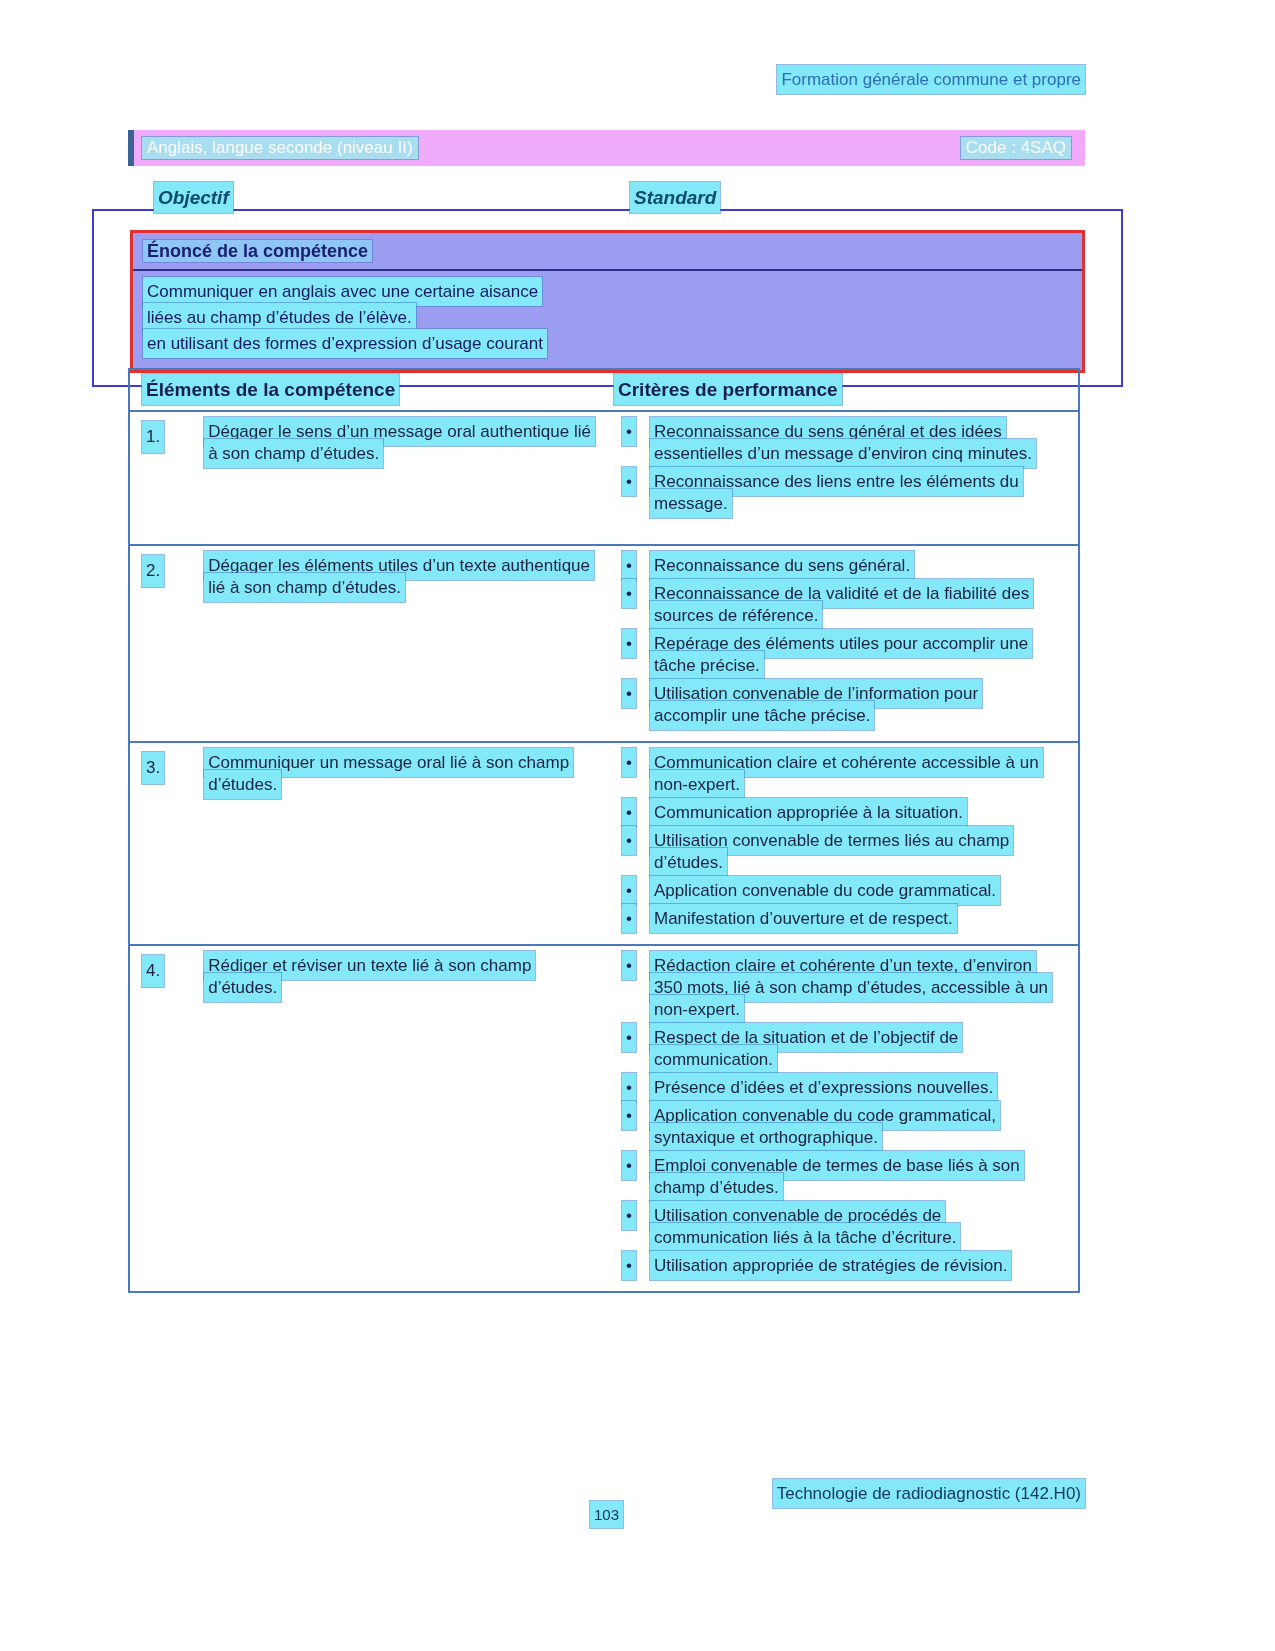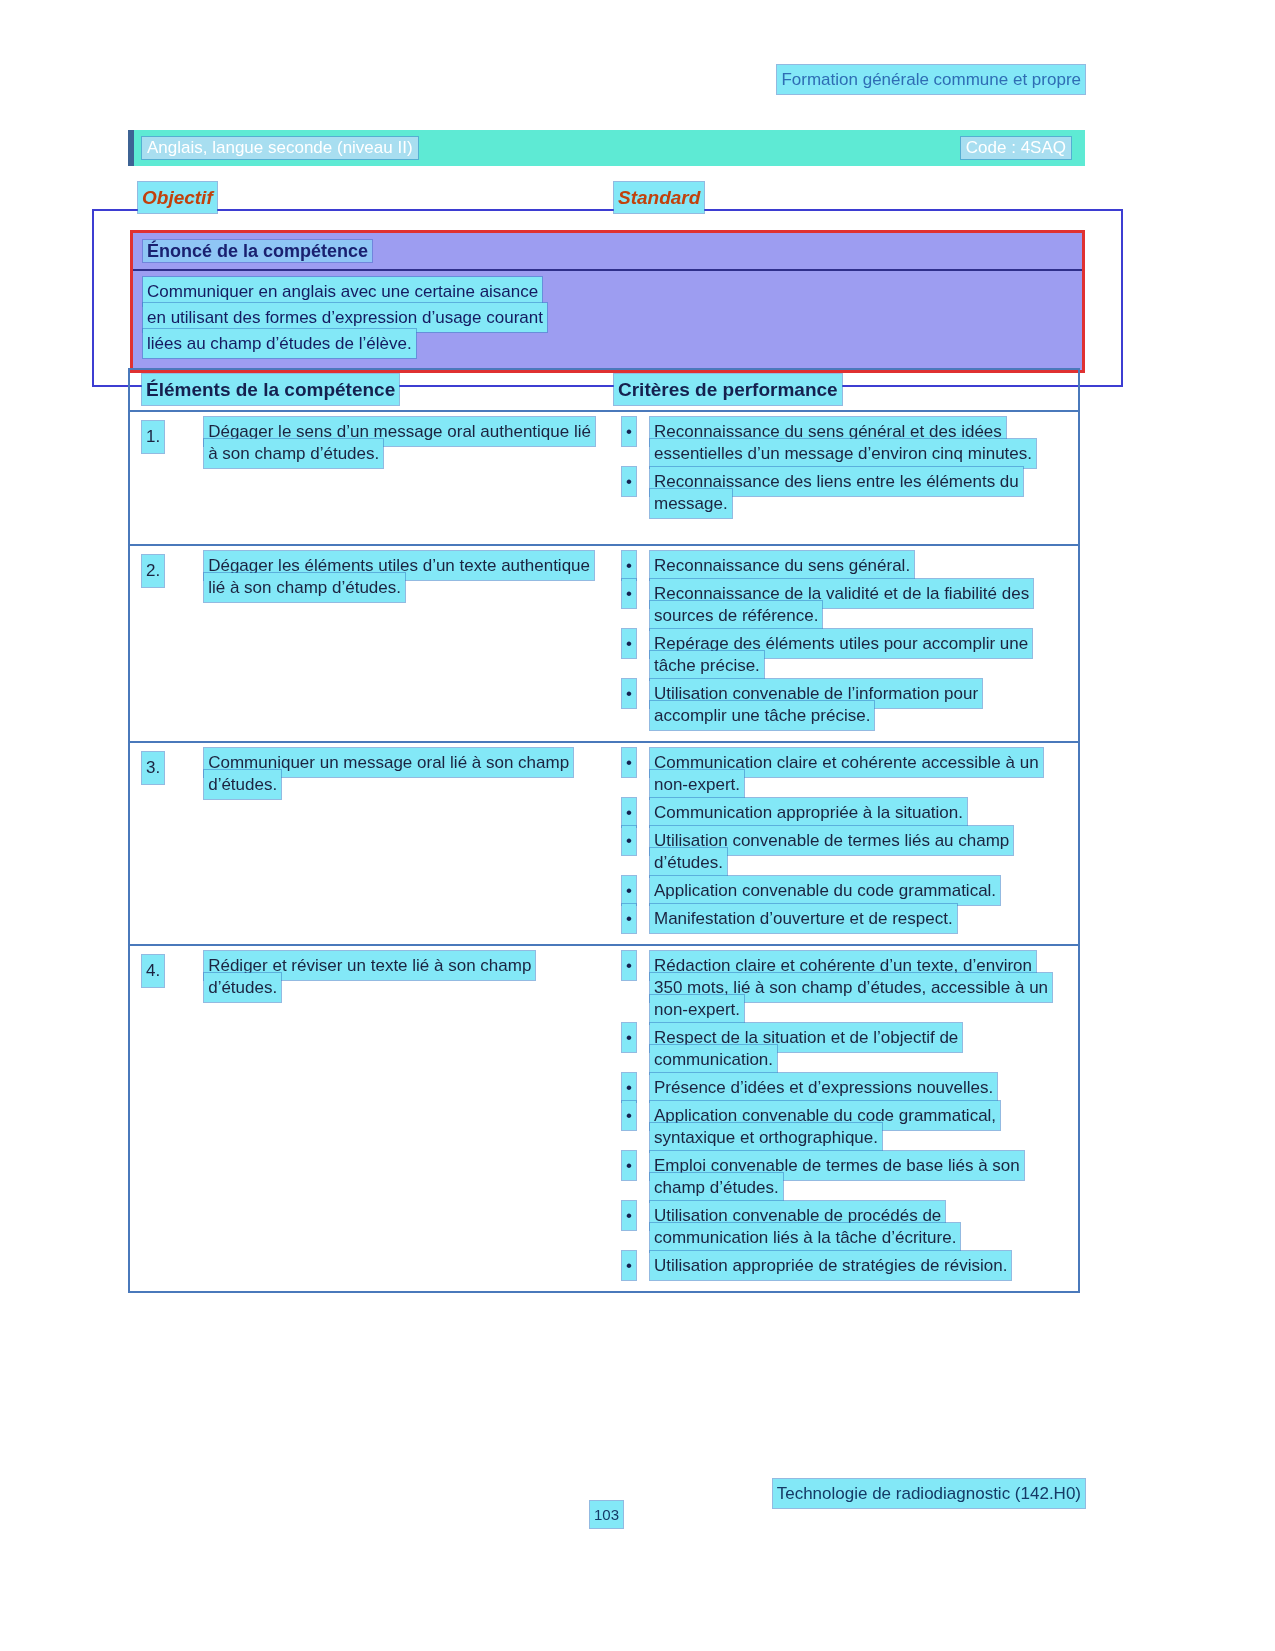--- a/index.html
+++ b/index.html
@@ -45,21 +45,21 @@
     color: #2f6db4;
   }
 
   .header-bar {
     position: absolute;
     top: 130px;
     left: 128px;
     width: 957px;
     height: 36px;
     box-sizing: border-box;
-    background: #5eead4;
+    background: #f0abfc;
     border-left: 6px solid #3d6394;
     display: flex;
     align-items: center;
     justify-content: space-between;
     padding: 0 14px 0 8px;
     font-size: 17px;
   }
 
   .panel {
     position: absolute;
@@ -69,21 +69,22 @@
     height: 178px;
     box-sizing: border-box;
     border: 2px solid #3d3dd2;
   }
   .panel-heading {
     position: absolute;
     top: -24px;
     font-size: 19px;
     font-weight: bold;
     font-style: italic;
-    color: #c2410c;
+    color: #0c4a6e;
+    margin-left: 16px;
   }
   .panel-heading.objectif { left: 44px; }
   .panel-heading.standard { left: 520px; }
 
   .enonce {
     position: absolute;
     top: 230px;
     left: 130px;
     width: 955px;
     box-sizing: border-box;
@@ -211,22 +212,22 @@
       <span class="hl">Standard</span>
     </div>
   </div>
 
   <div class="enonce">
     <div class="enonce-title-row">
       <span class="hl-soft">Énoncé de la compétence</span>
     </div>
     <div class="enonce-body">
       <div class="enonce-line"><span class="hl">Communiquer en anglais avec une certaine aisance</span></div>
+      <div class="enonce-line"><span class="hl">liées au champ d’études de l’élève.</span></div>
       <div class="enonce-line"><span class="hl">en utilisant des formes d’expression d’usage courant</span></div>
-      <div class="enonce-line"><span class="hl">liées au champ d’études de l’élève.</span></div>
     </div>
   </div>
 
   <div class="ctable">
     <div class="thead">
       <div class="h-left"><span class="hl">Éléments de la compétence</span></div>
       <div class="h-right"><span class="hl">Critères de performance</span></div>
     </div>
 
     <div class="trow trow-1">

